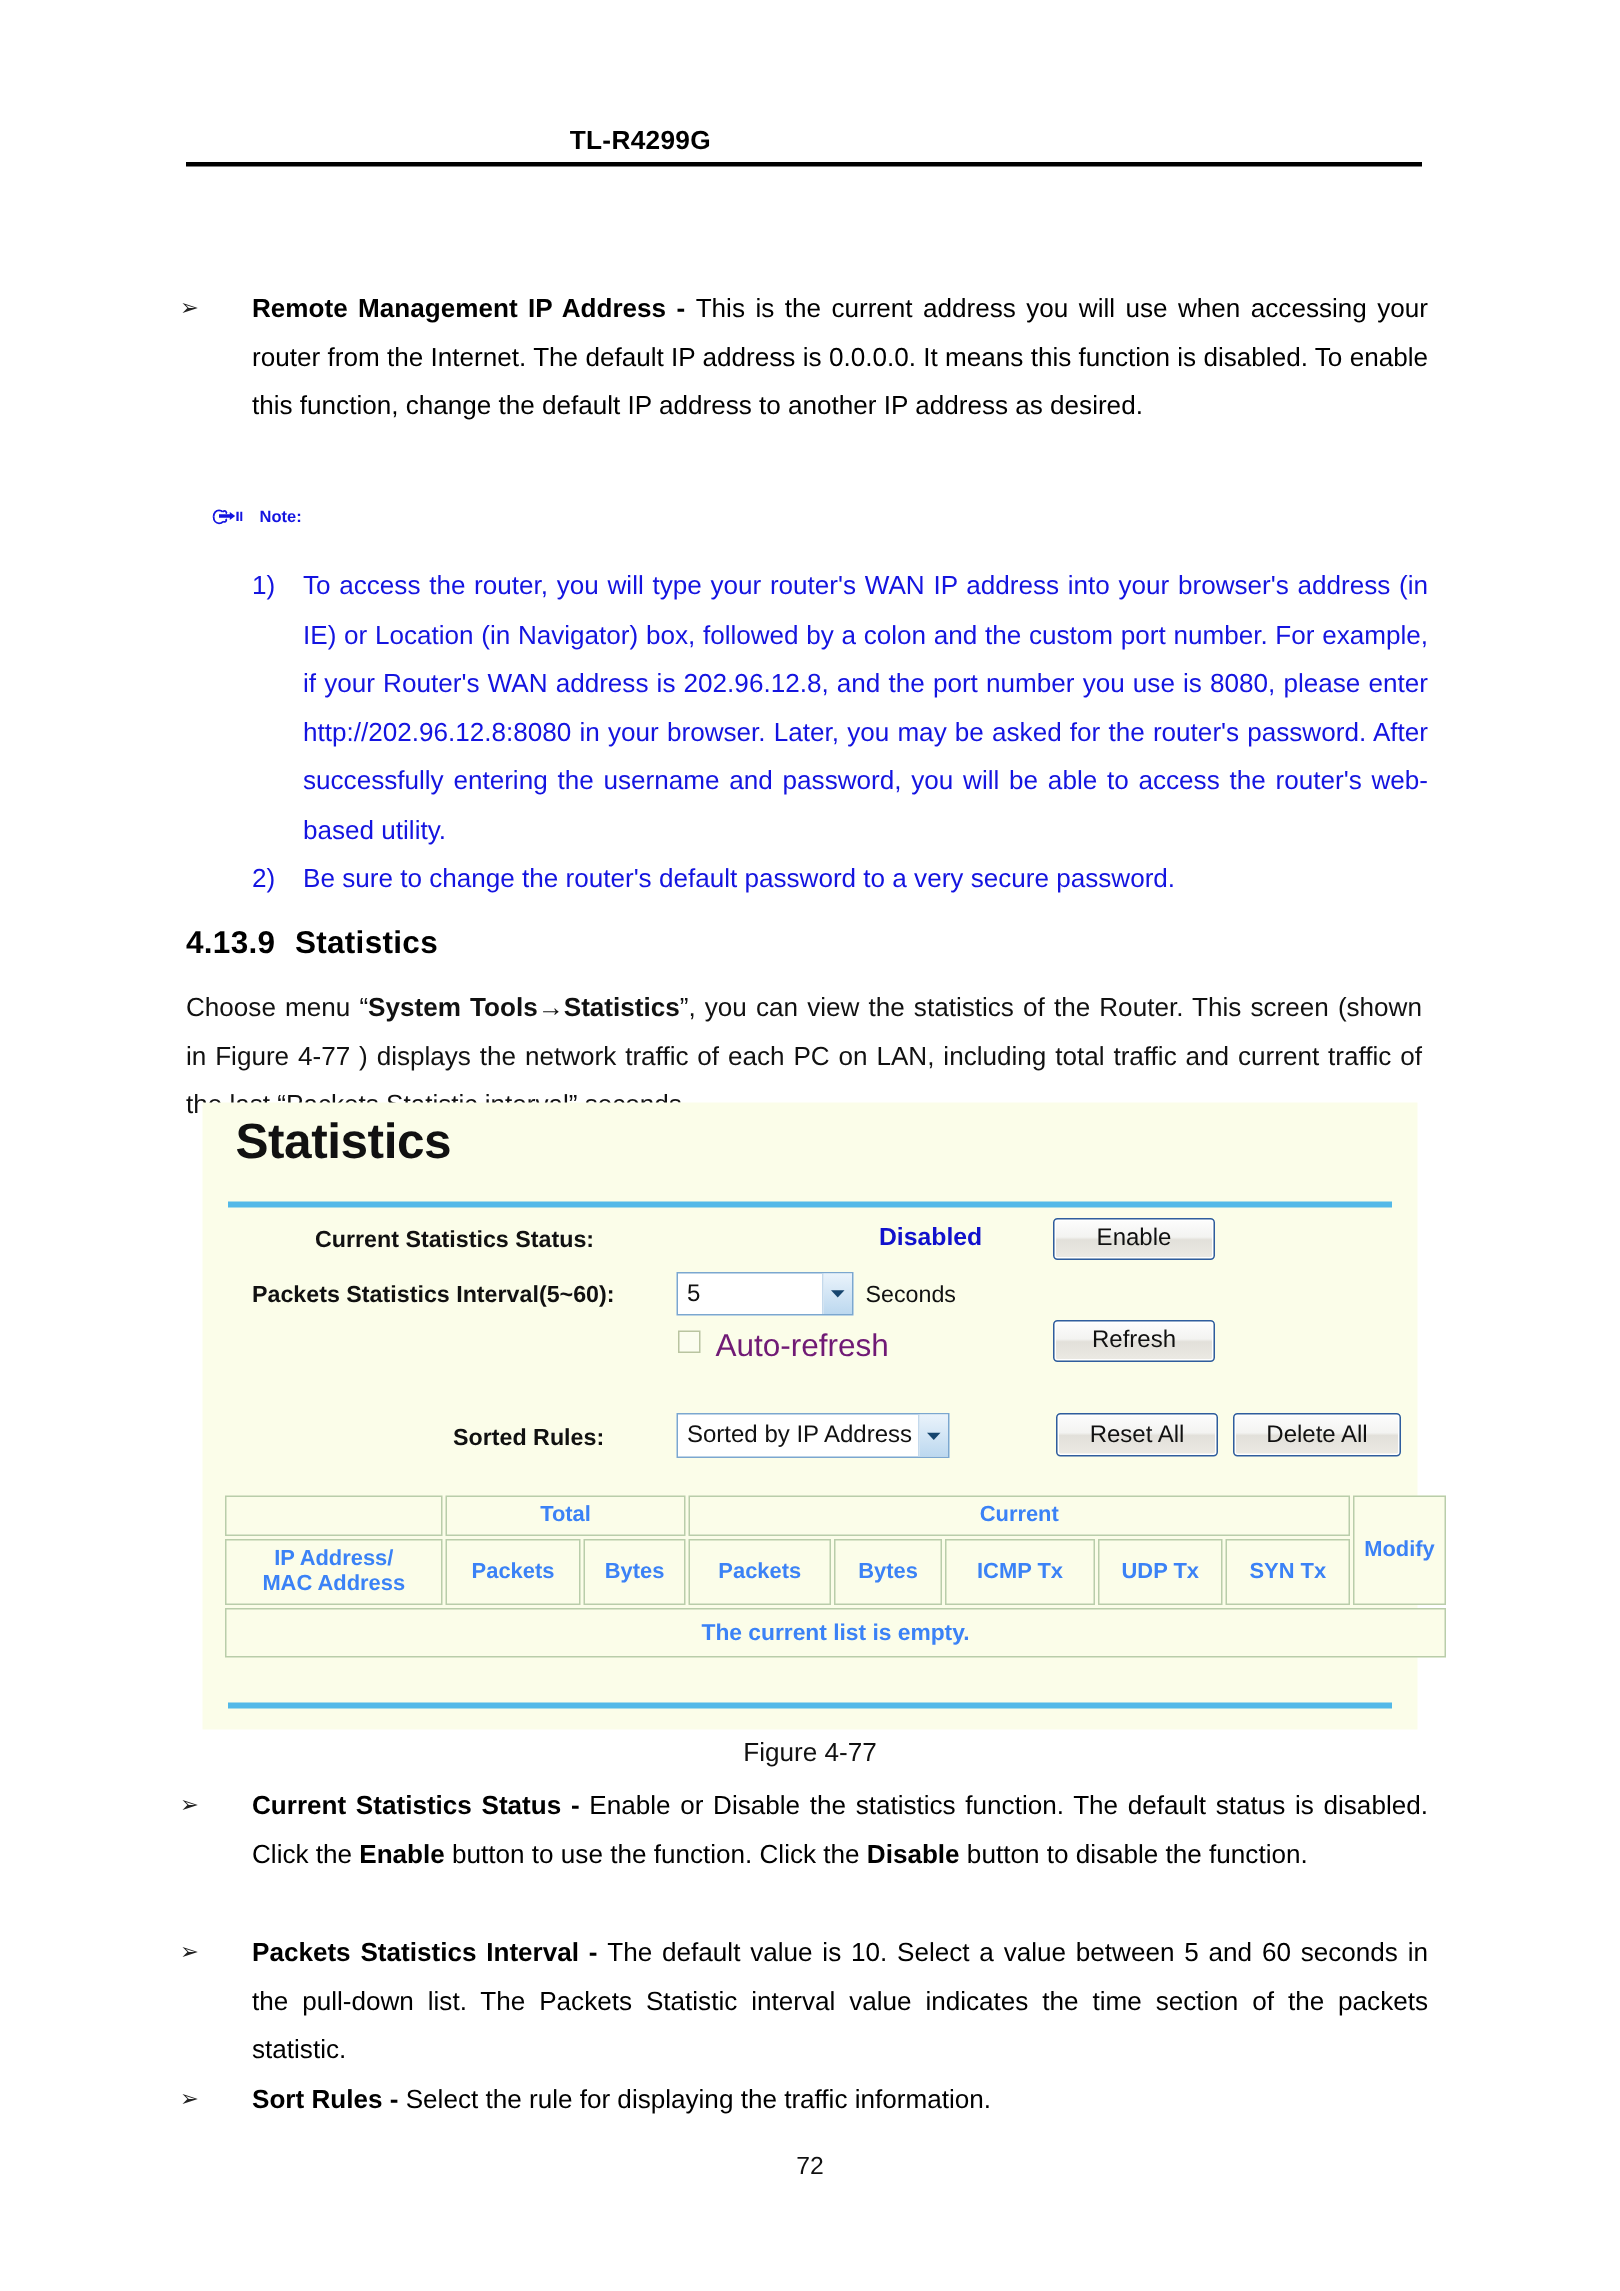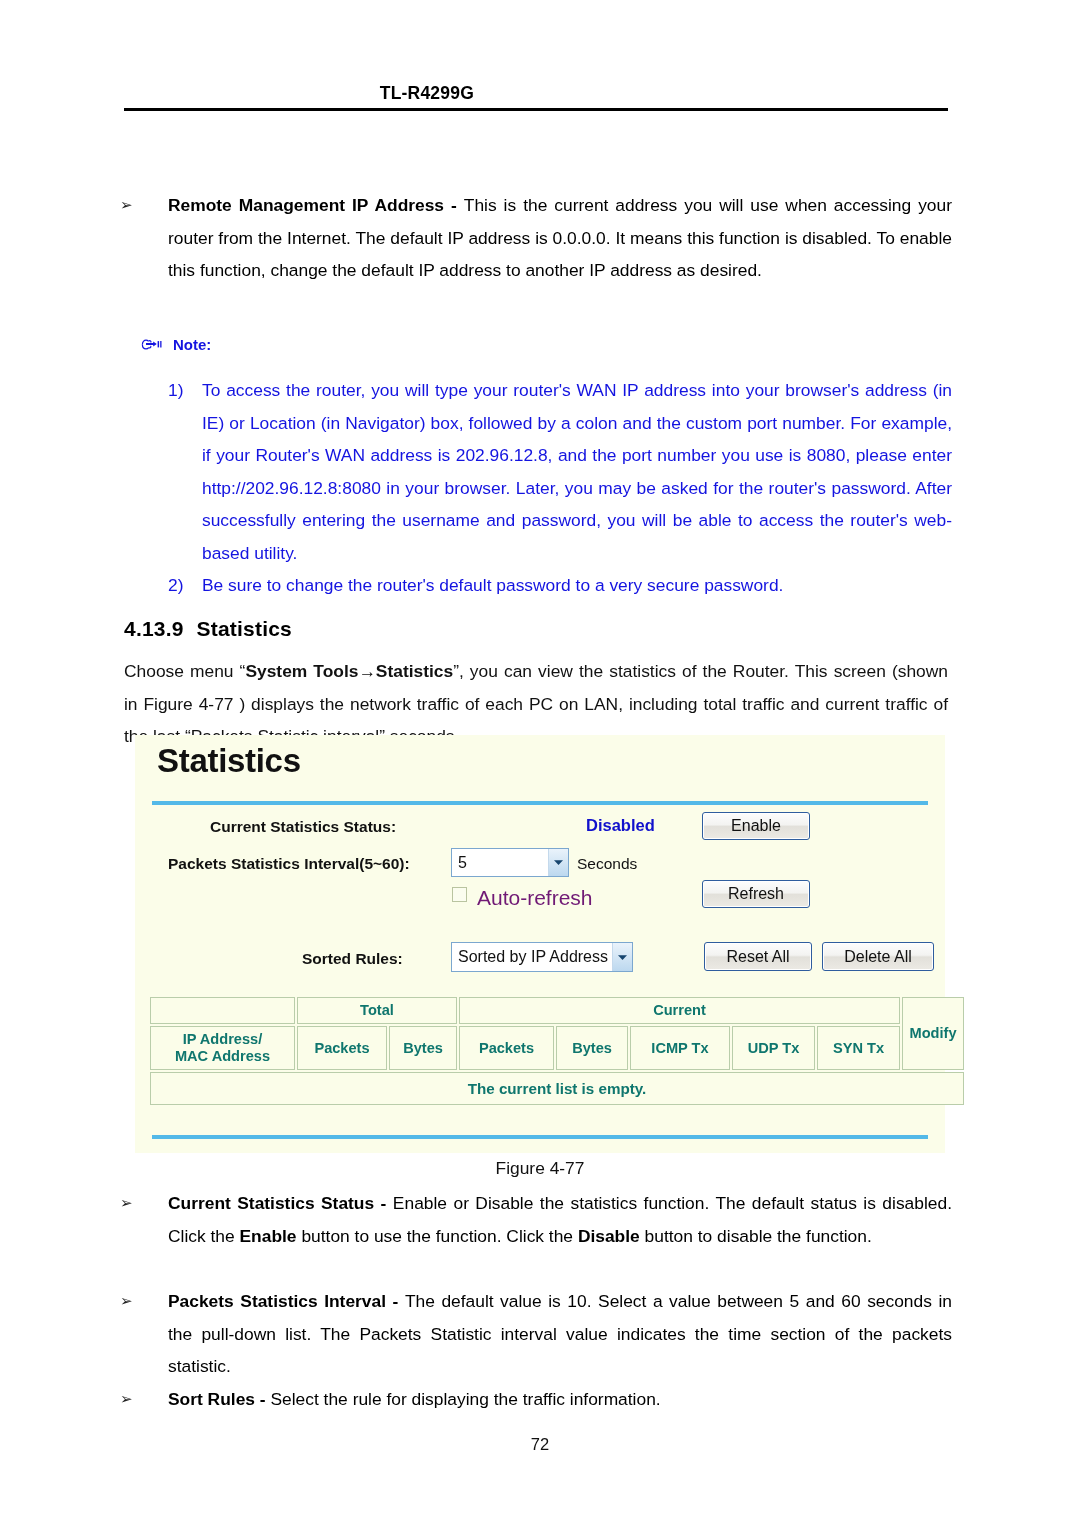--- a/index.html
+++ b/index.html
@@ -88,25 +88,25 @@
   .bullet-body {
     margin-left: 48px;
     text-align: justify;
     text-align-last: left;
   }
 
   
   .note-head {
     position: absolute;
     left: 140px; top: 336px;
-    font-size: 15px;
+    font-size: 11px;
     font-weight: bold;
     color: #1414e0;
     display: flex;
-    align-items: flex-end;
+    align-items: center;
     gap: 9px;
   }
   .hand-icon { display: block; }
 
   .note-list {
     position: absolute;
     left: 168px; top: 374px;
     width: 784px;
     color: #1414e0;
     font-size: 17.4px;
@@ -242,21 +242,21 @@
     width: 784px;
     border-collapse: separate;
     border-spacing: 2px;
     table-layout: fixed;
   }
   .stbl td {
     border: 1px solid #b9cdaa;
     background: #fbfde9;
     font-size: 14.6px;
     font-weight: bold;
-    color: #0f766e;
+    color: #3b82f6;
     text-align: center;
     padding: 3px 2px;
     line-height: 17px;
   }
   .stbl td.blank { border-color: #b9cdaa; }
   .r1 td { height: 27px; }
   .r2 td { height: 44px; }
   .r3 td { height: 33px; font-size: 15.2px; }
 
   

